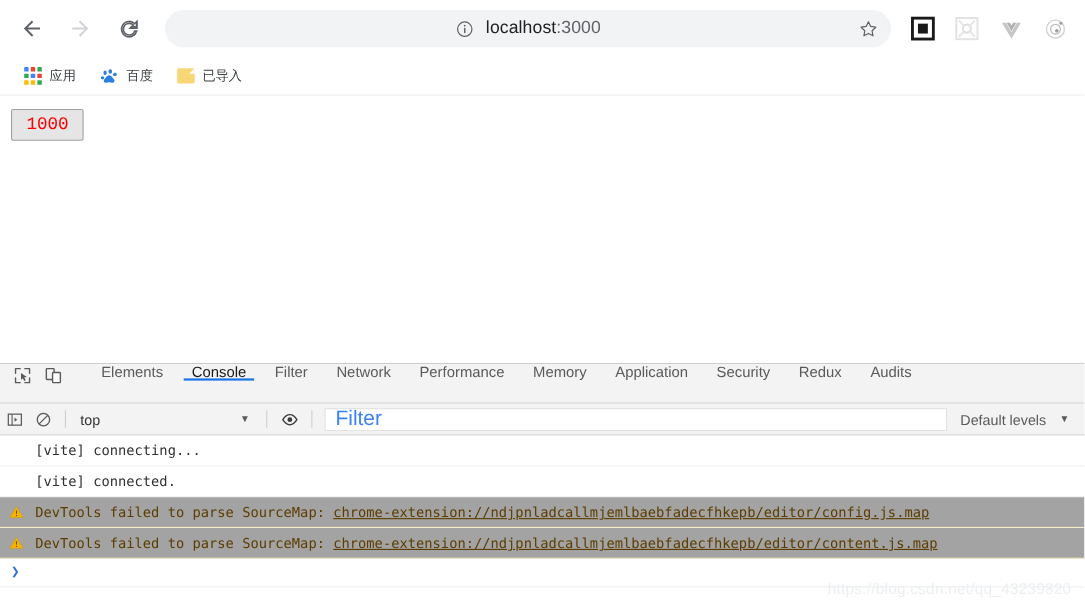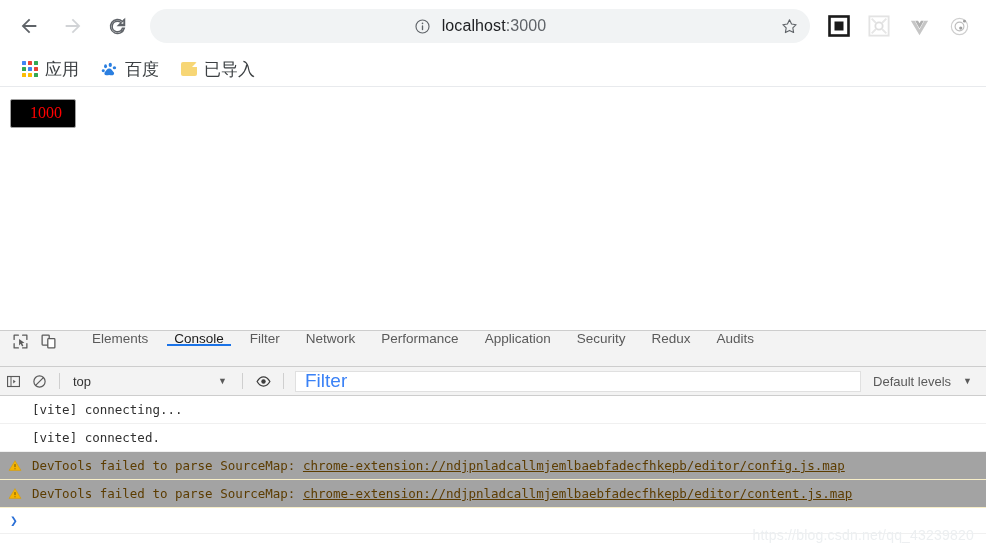--- a/index.html
+++ b/index.html
@@ -77,21 +77,21 @@
     border-bottom: 1px solid #e8eaed;
   }
   .bm-item {
     display: flex; align-items: center;
     height: 26px;
     padding: 0 8px;
     border-radius: 4px;
     margin-right: 6px;
   }
   .bm-label {
-    font-size: 17px;
+    font-size: 12px;
     color: #3c4043;
     margin-left: 7px;
     white-space: nowrap;
   }
   .apps-grid {
     width: 16px; height: 16px;
     display: grid;
     grid-template-columns: repeat(3, 4px);
     grid-template-rows: repeat(3, 4px);
     gap: 2px;
@@ -111,27 +111,27 @@
   }
 
   
   .viewport {
     height: 232px;
     background: #ffffff;
     padding: 12px 10px;
     position: relative;
   }
   .count-btn {
-    font-family: Liberation Serif, serif;
+    font-family: Liberation Mono, monospace;
     font-size: 16px;
     color: #ff0000;
-    background: #000000;
+    background: #e5e5e5;
     border: 1px solid #a0a0a0;
     border-radius: 2px;
-    padding: 4px 13px 5px 19px;
+    padding: 4px 13px 5px 13px;
     line-height: 1.15;
     cursor: default;
   }
 
   
   .devtools {
     position:absolute; left:0; right:0; bottom:0;
     height: 219px;
     background: #ffffff;
     border-top: 1px solid #cdcdcd;
@@ -388,20 +388,21 @@
         </svg>
       </div>
 
       <div class="dt-sep"></div>
 
       <div class="dt-tab">Elements</div>
       <div class="dt-tab active">Console</div>
       <div class="dt-tab">Filter</div>
       <div class="dt-tab">Network</div>
       <div class="dt-tab">Performance</div>
+      <div class="dt-tab">Memory</div>
       <div class="dt-tab">Application</div>
       <div class="dt-tab">Security</div>
       <div class="dt-tab">Redux</div>
       <div class="dt-tab">Audits</div>
     </div>
 
     <div class="dt-console-toolbar">
 
       <div class="ct-btn">
         <svg width="15" height="15" viewBox="0 0 24 24">

